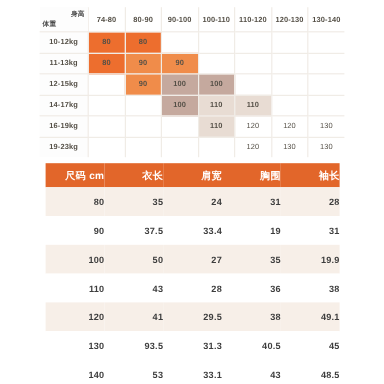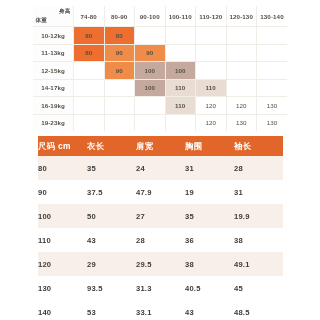--- a/index.html
+++ b/index.html
@@ -84,21 +84,21 @@
     position: absolute;
     left: 38px;
     top: 136px;
     width: 245px;
     border-collapse: collapse;
     table-layout: fixed;
   }
   #spec-table th,
   #spec-table td {
     padding: 0;
-    text-align: left;
+    text-align: right;
     vertical-align: middle;
     font-size: 7.6px;
     height: 24px;
     font-weight: 700;
     color: #3d3d3d;
     letter-spacing: .2px;
     white-space: nowrap;
   }
   #spec-table thead th {
     background: #e2662a;
@@ -211,41 +211,41 @@
     <tr class="odd">
       <td>80</td>
       <td>35</td>
       <td>24</td>
       <td>31</td>
       <td>28</td>
     </tr>
     <tr class="even">
       <td>90</td>
       <td>37.5</td>
-      <td>47.9</td>
+      <td>33.4</td>
       <td>19</td>
       <td>31</td>
     </tr>
     <tr class="odd">
       <td>100</td>
       <td>50</td>
       <td>27</td>
       <td>35</td>
       <td>19.9</td>
     </tr>
     <tr class="even">
       <td>110</td>
       <td>43</td>
       <td>28</td>
       <td>36</td>
       <td>38</td>
     </tr>
     <tr class="odd">
       <td>120</td>
-      <td>29</td>
+      <td>41</td>
       <td>29.5</td>
       <td>38</td>
       <td>49.1</td>
     </tr>
     <tr class="even">
       <td>130</td>
       <td>93.5</td>
       <td>31.3</td>
       <td>40.5</td>
       <td>45</td>

